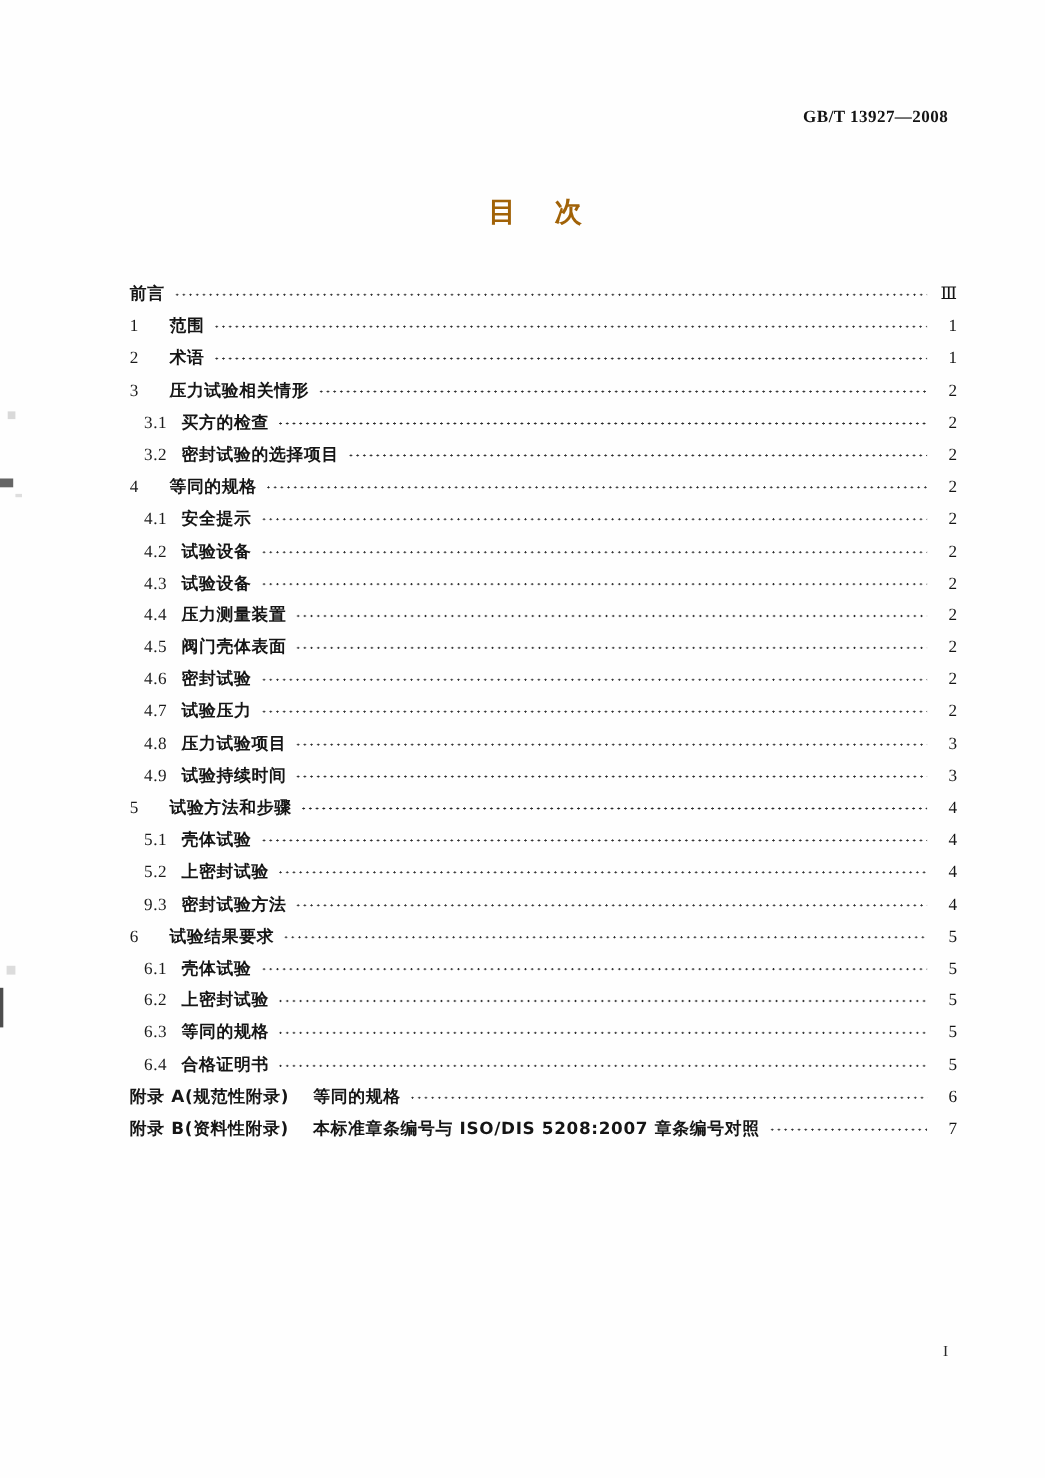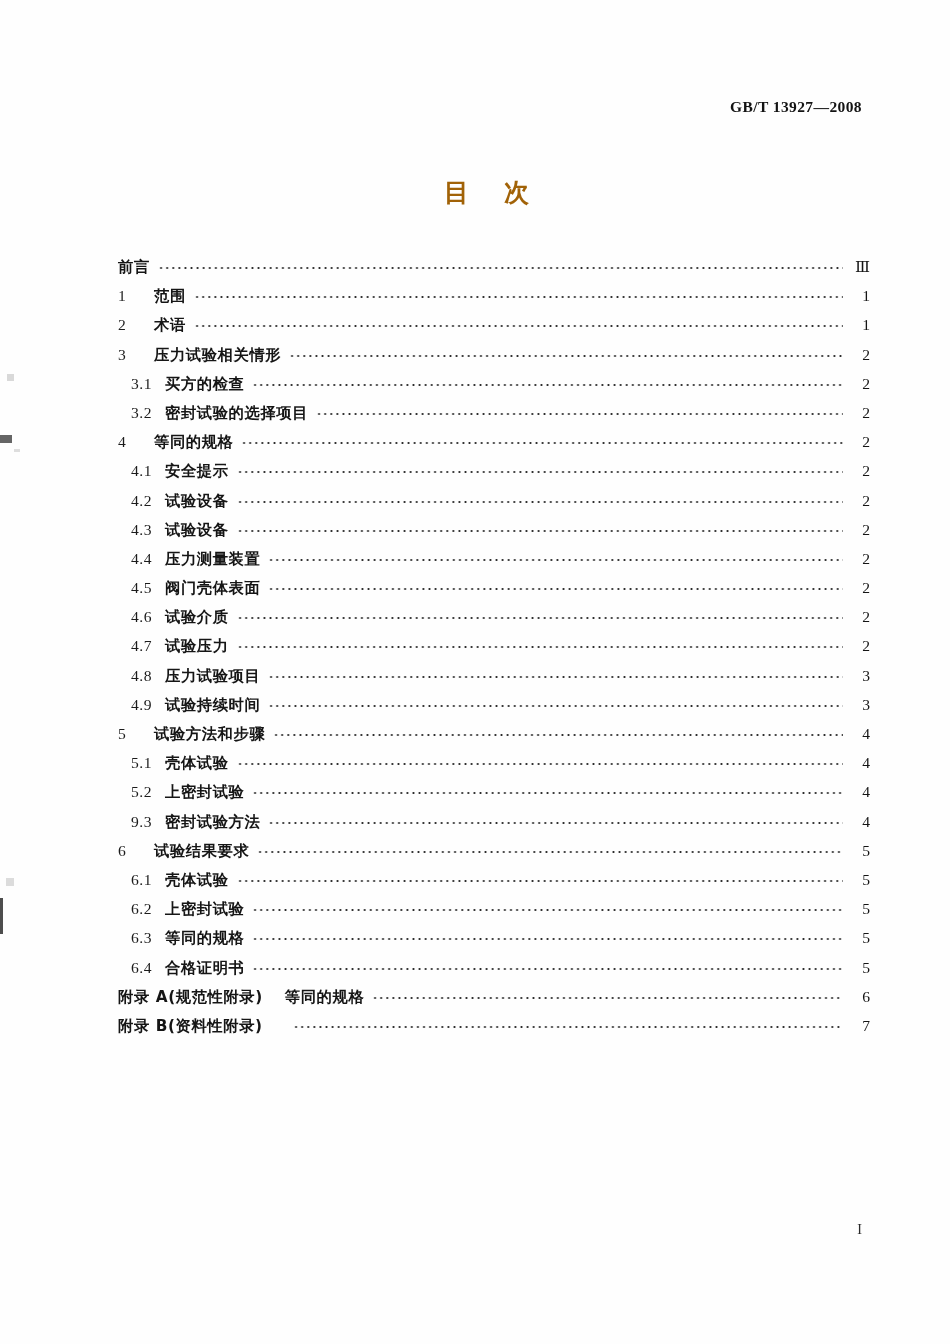--- a/index.html
+++ b/index.html
@@ -209,21 +209,21 @@
         <span class="toc-page">2</span>
       </div>
       <div class="toc-row lvl-2">
         <span class="toc-num">4.5</span>
         <span class="toc-label">阀门壳体表面</span>
         <span class="toc-leader"></span>
         <span class="toc-page">2</span>
       </div>
       <div class="toc-row lvl-2">
         <span class="toc-num">4.6</span>
-        <span class="toc-label">试验介质</span>
+        <span class="toc-label">密封试验</span>
         <span class="toc-leader"></span>
         <span class="toc-page">2</span>
       </div>
       <div class="toc-row lvl-2">
         <span class="toc-num">4.7</span>
         <span class="toc-label">试验压力</span>
         <span class="toc-leader"></span>
         <span class="toc-page">2</span>
       </div>
       <div class="toc-row lvl-2">
@@ -297,20 +297,21 @@
         <span class="toc-label">附录 A(规范性附录)</span>
         <span class="annex-sep"></span>
         <span class="toc-label">等同的规格</span>
         <span class="toc-leader"></span>
         <span class="toc-page">6</span>
       </div>
       <div class="toc-row lvl-annex">
         <span class="toc-num"></span>
         <span class="toc-label">附录 B(资料性附录)</span>
         <span class="annex-sep"></span>
+        <span class="toc-label">本标准章条编号与 ISO/DIS 5208:2007 章条编号对照</span>
         <span class="toc-leader"></span>
         <span class="toc-page">7</span>
       </div>
     </div>
 
   <div class="folio">I</div>
 
   <div class="margin-mark mm1"></div>
   <div class="margin-mark mm2"></div>
   <div class="margin-mark mm3"></div>

